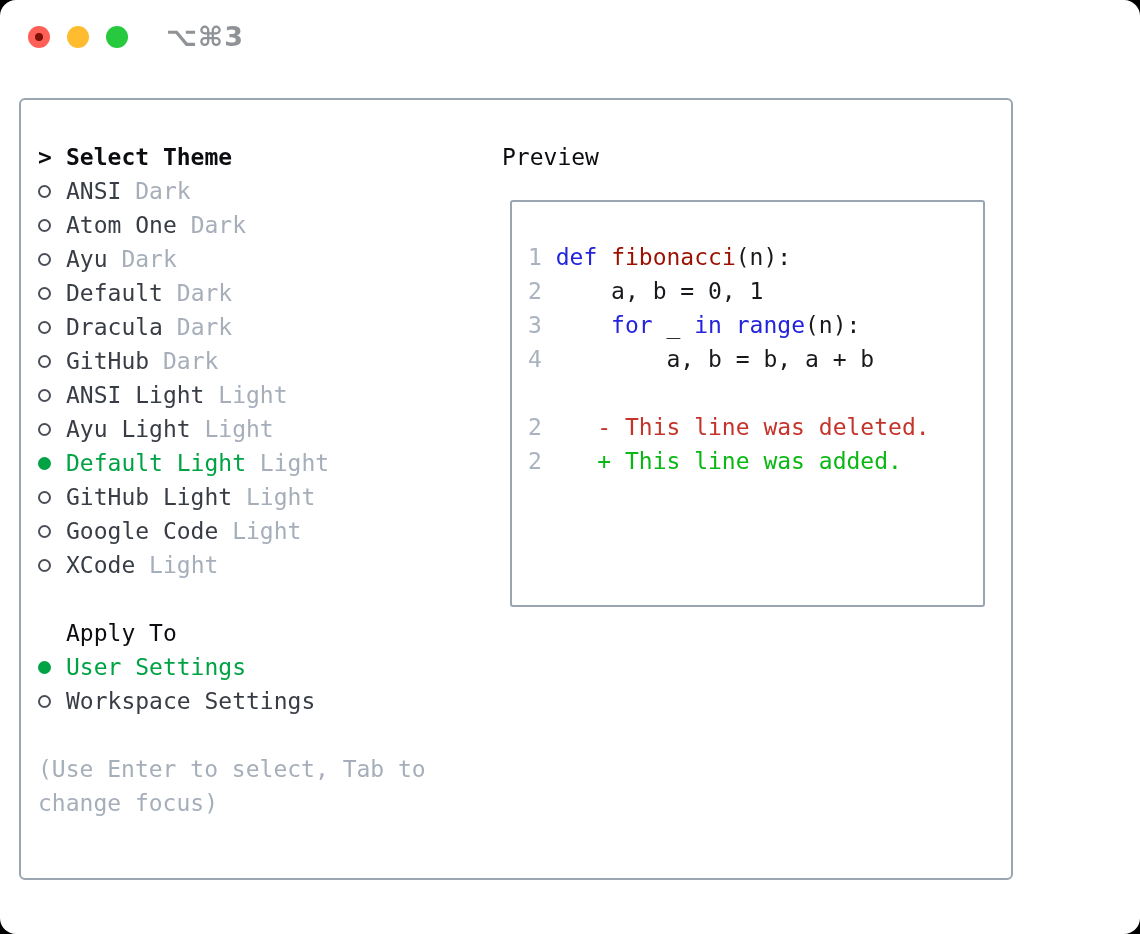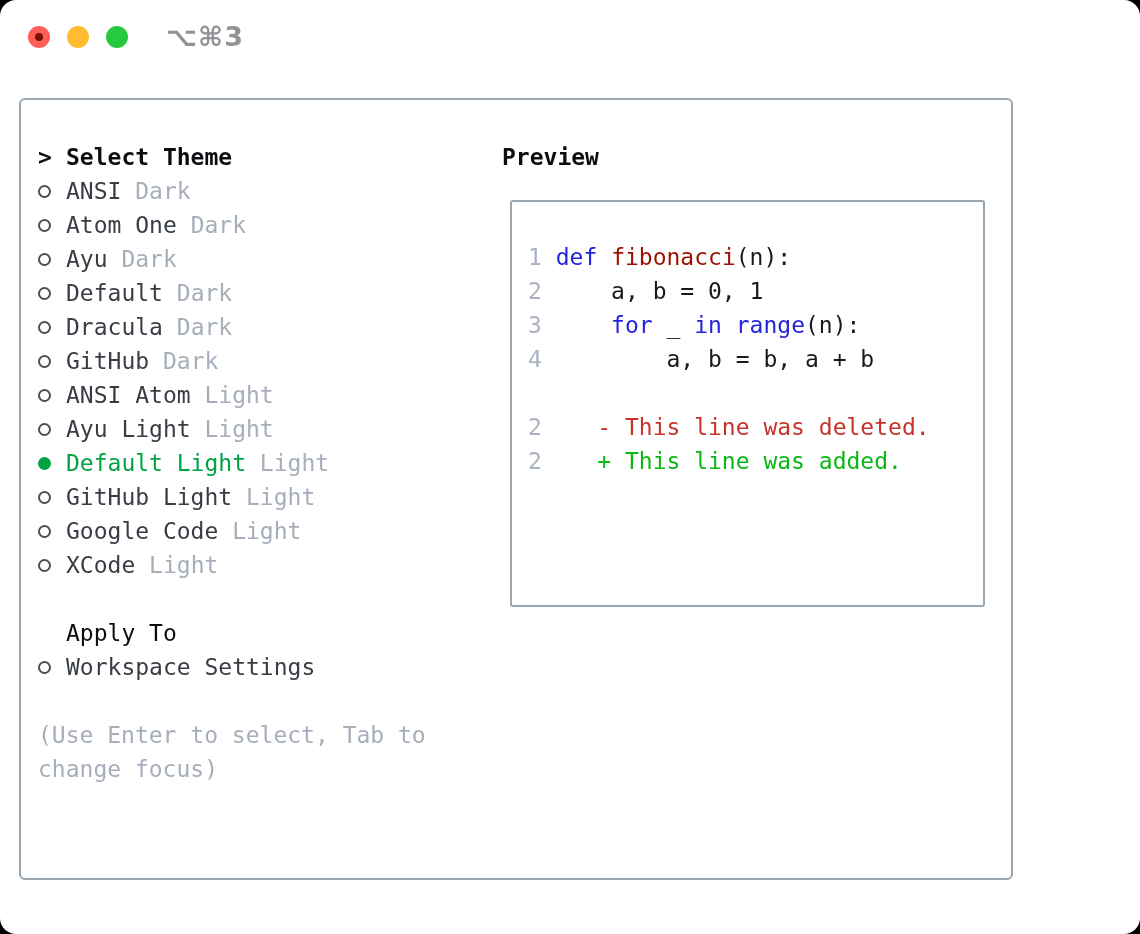--- a/index.html
+++ b/index.html
@@ -38,21 +38,21 @@
   .dot.on{background:var(--accent_green);border-color:var(--accent_green);}
   .opt-name{color:var(--text_dark);}
   .selected .opt-name{color:var(--accent_green);}
   .opt-tag{color:var(--muted);}
   .apply-header{color:var(--header_black);}
   .spacer{height:34px;}
   .hint{color:var(--muted);}
   
   .right-header{
     position:absolute;left:481px;top:40px;height:34px;line-height:34px;
-    font-weight:bold;font-size:23px;color:var(--header_black);
+    font-weight:normal;font-size:23px;color:var(--header_black);
   }
   .preview-box{
     position:absolute;left:489px;top:100px;width:475px;height:407px;
     border:2px solid var(--panel_border);border-radius:3px;box-sizing:border-box;
     padding:38px 0 0 16px;background:#fff;
   }
   .code-row{height:34px;line-height:34px;white-space:pre;font-size:23px;}
   .seg-num{color:var(--line_num);}
   .seg-kw{color:var(--kw);}
   .seg-fn{color:var(--fn);}
@@ -81,36 +81,37 @@
         <span class="header-label">Select Theme</span>
       </div>
 
       <div>
           <div class="row"><span class="marker"><span class="dot"></span></span><span class="opt-name">ANSI</span><span class="opt-tag"> Dark</span></div>
           <div class="row"><span class="marker"><span class="dot"></span></span><span class="opt-name">Atom One</span><span class="opt-tag"> Dark</span></div>
           <div class="row"><span class="marker"><span class="dot"></span></span><span class="opt-name">Ayu</span><span class="opt-tag"> Dark</span></div>
           <div class="row"><span class="marker"><span class="dot"></span></span><span class="opt-name">Default</span><span class="opt-tag"> Dark</span></div>
           <div class="row"><span class="marker"><span class="dot"></span></span><span class="opt-name">Dracula</span><span class="opt-tag"> Dark</span></div>
           <div class="row"><span class="marker"><span class="dot"></span></span><span class="opt-name">GitHub</span><span class="opt-tag"> Dark</span></div>
-          <div class="row"><span class="marker"><span class="dot"></span></span><span class="opt-name">ANSI Atom</span><span class="opt-tag"> Light</span></div>
+          <div class="row"><span class="marker"><span class="dot"></span></span><span class="opt-name">ANSI Light</span><span class="opt-tag"> Light</span></div>
           <div class="row"><span class="marker"><span class="dot"></span></span><span class="opt-name">Ayu Light</span><span class="opt-tag"> Light</span></div>
           <div class="row selected"><span class="marker"><span class="dot on"></span></span><span class="opt-name">Default Light</span><span class="opt-tag"> Light</span></div>
           <div class="row"><span class="marker"><span class="dot"></span></span><span class="opt-name">GitHub Light</span><span class="opt-tag"> Light</span></div>
           <div class="row"><span class="marker"><span class="dot"></span></span><span class="opt-name">Google Code</span><span class="opt-tag"> Light</span></div>
           <div class="row"><span class="marker"><span class="dot"></span></span><span class="opt-name">XCode</span><span class="opt-tag"> Light</span></div>
         </div>
 
       <div class="spacer"></div>
 
       <div class="row">
         <span class="marker"></span>
         <span class="apply-header">Apply To</span>
       </div>
 
       <div>
+          <div class="row selected"><span class="marker"><span class="dot on"></span></span><span class="opt-name">User Settings</span></div>
           <div class="row"><span class="marker"><span class="dot"></span></span><span class="opt-name">Workspace Settings</span></div>
         </div>
 
       <div class="spacer"></div>
 
       <div class="row hint">(Use Enter to select, Tab to</div>
       <div class="row hint">change focus)</div>
     </div>
 
     <div class="right-header">Preview</div>

